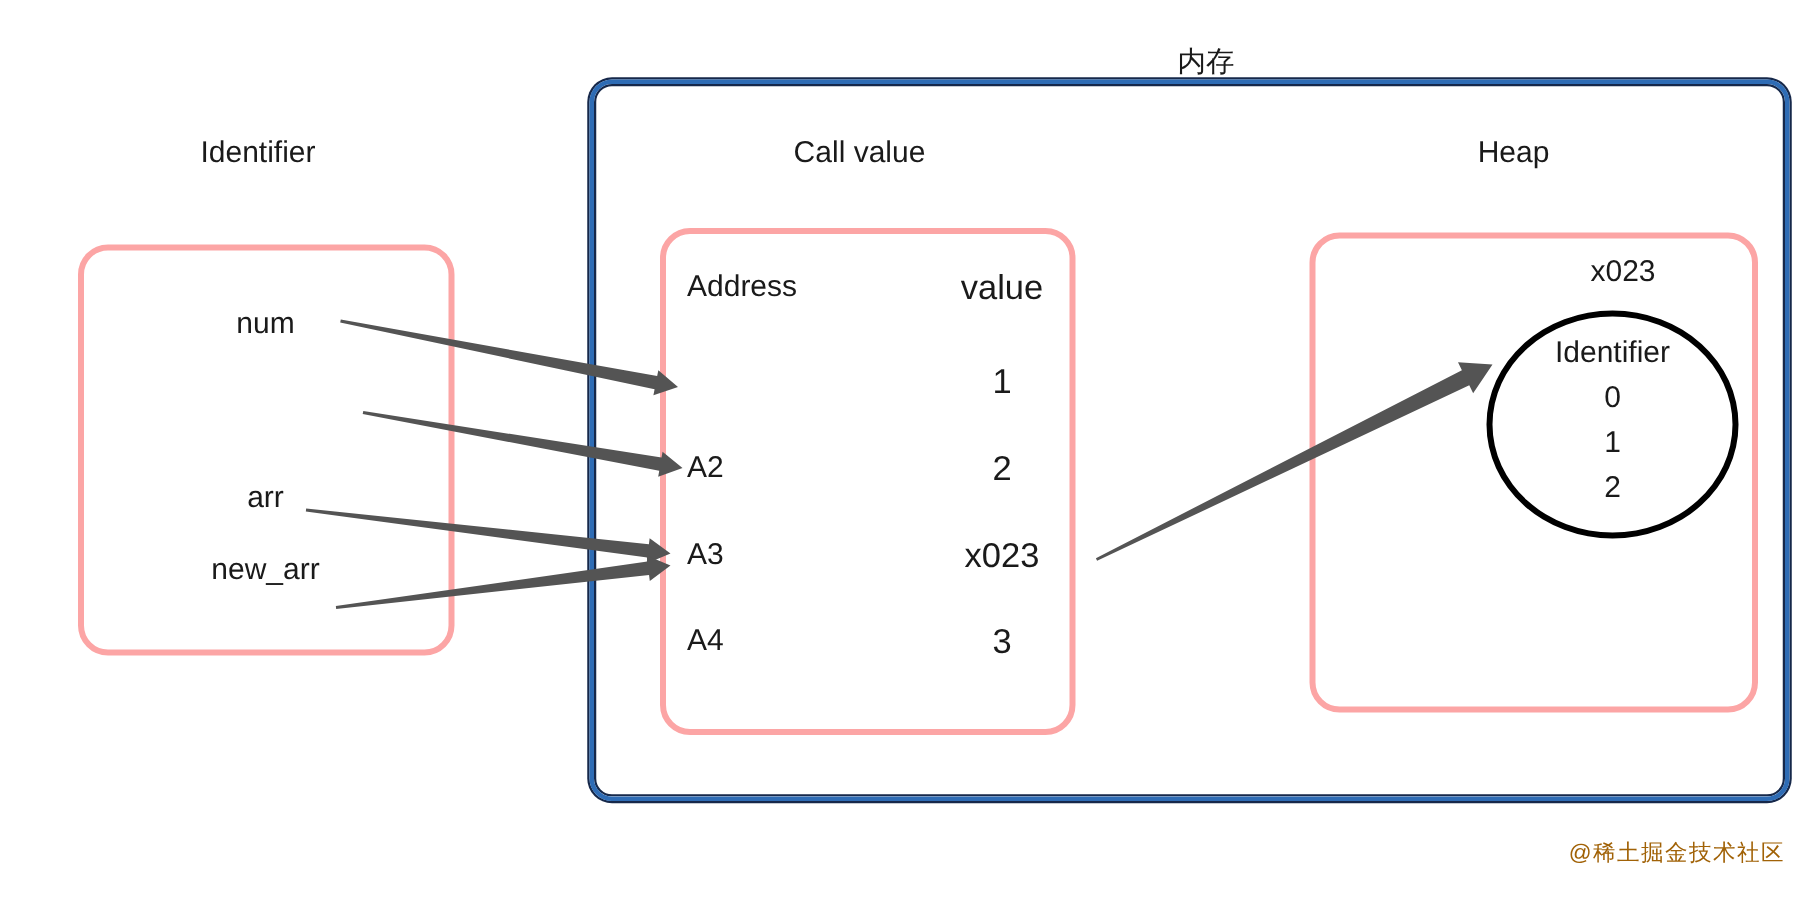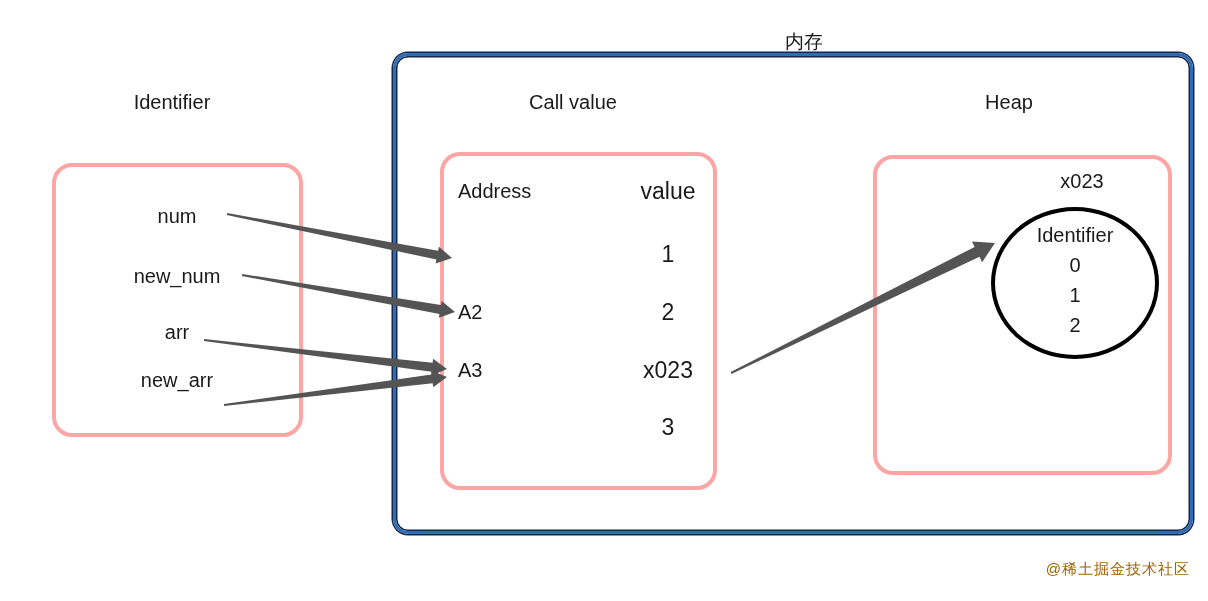--- a/index.html
+++ b/index.html
@@ -70,37 +70,37 @@
   <div class="abs diagram-title">内存</div>
 
   <div class="abs memory-box"></div>
 
   <div class="abs heading heading-identifier">Identifier</div>
   <div class="abs heading heading-callstack">Call value</div>
   <div class="abs heading heading-heap">Heap</div>
 
   <div class="abs black-box identifier-box">
     <div class="abs id-label" style="top:36px">num</div>
-    <div class="abs id-label" style="top:96px">new_num</div>
     <div class="abs id-label" style="top:152px">arr</div>
     <div class="abs id-label" style="top:200px">new_arr</div>
   </div>
 
   <div class="abs black-box callstack-box">
     <div class="abs cs-cell-addr" style="top:22px">Address</div>
     <div class="abs cs-cell-val" style="top:22px">value</div>
 
     <div class="abs cs-cell-val" style="top:85px">1</div>
 
     <div class="abs cs-cell-addr" style="top:143px">A2</div>
     <div class="abs cs-cell-val" style="top:143px">2</div>
 
     <div class="abs cs-cell-addr" style="top:201px">A3</div>
     <div class="abs cs-cell-val" style="top:201px">x023</div>
 
+    <div class="abs cs-cell-addr" style="top:258px">A4</div>
     <div class="abs cs-cell-val" style="top:258px">3</div>
   </div>
 
   <div class="abs black-box heap-box">
     <div class="abs heap-addr">x023</div>
     <div class="abs heap-circle">
       <div>Identifier</div>
       <div>0</div>
       <div>1</div>
       <div>2</div>

